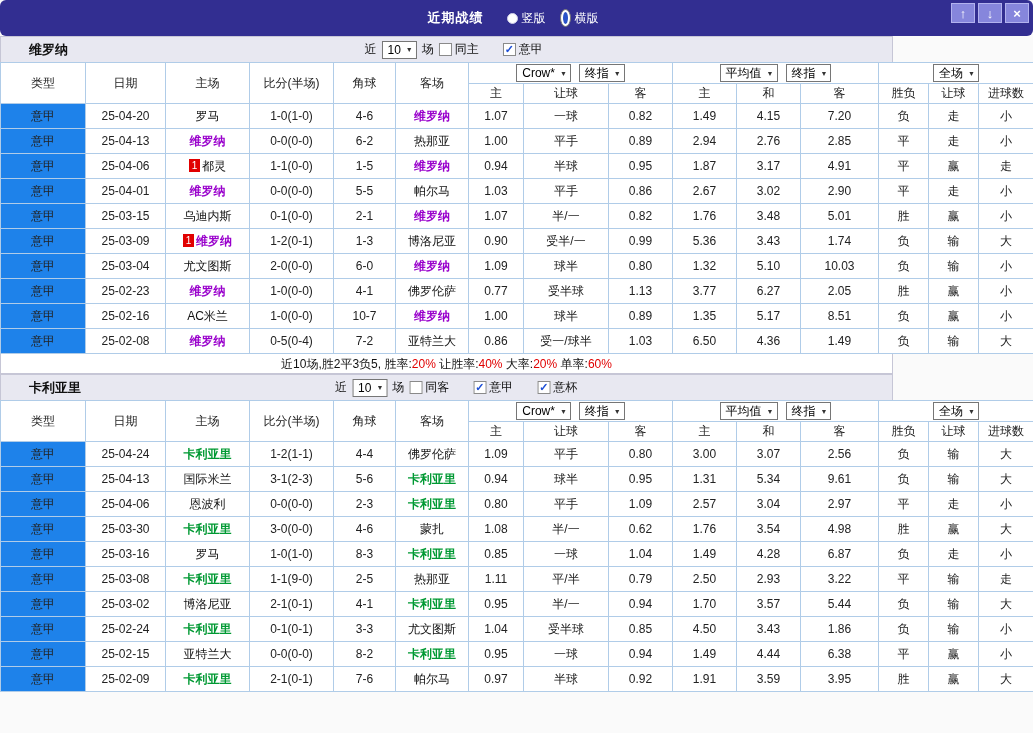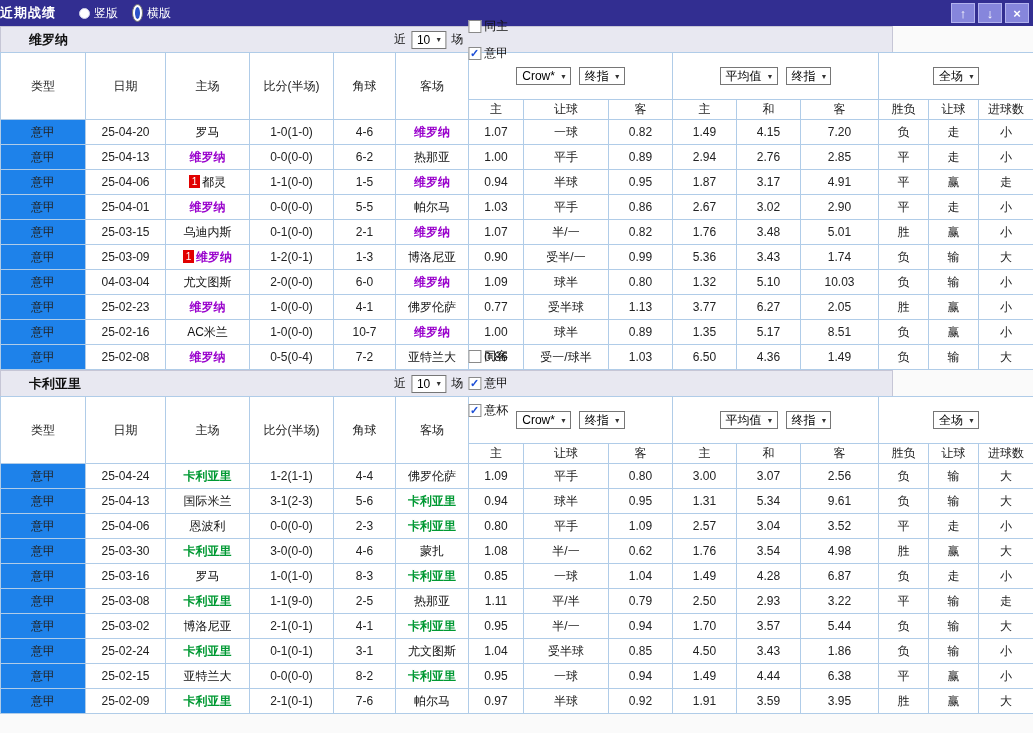--- a/index.html
+++ b/index.html
@@ -1,46 +1,46 @@
 <!DOCTYPE html>
 <html><head>
 <meta charset="utf-8">
 <style>
   * { box-sizing: border-box; margin: 0; padding: 0; }
   body { background:#fafafa; font-family:"Liberation Sans", sans-serif; }
   .app { width:1033px; height:733px; background:#fafafa; overflow:hidden; }
 
   
-  .topbar { height:26px; background:#322e91; position:relative; display:flex; align-items:center; color:#fff; }
+  .topbar { height:36px; background:#322e91; position:relative; display:flex; align-items:center; justify-content:center; color:#fff;border-radius:6px; }
   .topbar .title { font-size:13px; font-weight:bold; margin-right:16px; letter-spacing:1px; }
   .radio { display:inline-flex; align-items:center; gap:4px; margin:0 7px; cursor:pointer; font-size:12px; }
   .rb { width:11px; height:11px; border-radius:50%; background:#fff; border:1px solid #cfcfe8; position:relative; display:inline-block; }
   .rb.sel::after { content:""; position:absolute; left:2px; top:2px; right:2px; bottom:2px; border-radius:50%; background:#2a52c8; }
   .winbtns { position:absolute; right:4px; top:3px; display:flex; gap:3px; }
   .winbtn { width:24px; height:20px; background:#8686dc; border:1px solid #b2b2ee; color:#fff; font-size:13px; font-weight:bold; display:flex; align-items:center; justify-content:center; cursor:pointer; line-height:1; }
 
   
   .section { width:893px; background:#fff; }
   .section + .section { margin-top:0; }
   .section-header { height:26px; background:#e8e8f1; border:1px solid #c6c6d6; border-bottom:none; position:relative; display:flex; align-items:center; }
   .team-name { margin-left:28px; font-size:13px; font-weight:bold; color:#111; }
   .filters { position:absolute; left:50%; transform:translateX(-46%); display:flex; align-items:center; gap:5px; font-size:12px; color:#111; }
-  .checks { display:inline-flex; align-items:center; gap:10px;flex-direction:column; }
+  .checks { display:inline-flex; align-items:center; gap:24px; }
   .check { display:inline-flex; align-items:center; gap:3px; cursor:pointer; }
   .cb { width:13px; height:13px; background:#fff; border:1px solid #8a8a8a; display:inline-flex; align-items:center; justify-content:center; font-size:11px; font-weight:bold; color:#1e4fd6; line-height:1; }
 
   
   .sel { display:inline-flex; align-items:center; border:1px solid #767676; background:#fff; height:18px; padding:0 3px 0 5px; font-size:12px; color:#000; cursor:pointer; white-space:nowrap; }
   .sel .arrow { font-size:7px; color:#333; margin-left:5px; }
 
   
   table.grid { width:1033px; table-layout:fixed; border-collapse:collapse; background:#fff; }
   table.grid th, table.grid td { border:1px solid #b0cce8; text-align:center; font-size:12px; white-space:nowrap; overflow:hidden; padding:0; }
   table.grid thead th { height:20px; font-weight:normal; color:#222; background:#fff; }
-  table.grid thead th.selcell { padding:14px 0; }
+  table.grid thead th.selcell { padding:1px 0; }
   table.grid thead .selwrap { display:flex; justify-content:center; gap:8px; }
   table.grid tbody td { height:25px; color:#222; }
   td.league { background:#1e82ea; color:#fff; }
   td.score { color:#e10000; }
   td.odds { color:#333; }
   .tname { color:#111; }
   .tname.hl { font-weight:bold; }
   .badge { display:inline-block; background:#e10000; color:#fff; width:11px; height:13px; line-height:13px; font-size:10px; margin-right:2px; vertical-align:1px; }
   .c-r { color:#e10000; }
   .c-b { color:#2c46c8; }
@@ -270,21 +270,21 @@
               <td class="odds">0.99</td>
               <td class="odds">5.36</td>
               <td class="odds">3.43</td>
               <td class="odds">1.74</td>
               <td class="res c-b">负</td>
               <td class="res c-g">输</td>
               <td class="res c-r">大</td>
             </tr>
             <tr>
               <td class="league">意甲</td>
-              <td class="date">04-03-04</td>
+              <td class="date">25-03-04</td>
               <td class="teamcell"><span class="tname">尤文图斯</span></td>
               <td class="score">2-0(0-0)</td>
               <td class="corner">6-0</td>
               <td class="teamcell"><span class="tname hl" style="color: rgb(153, 0, 204);">维罗纳</span></td>
               <td class="odds">1.09</td>
               <td class="odds">球半</td>
               <td class="odds">0.80</td>
               <td class="odds">1.32</td>
               <td class="odds">5.10</td>
               <td class="odds">10.03</td>
@@ -338,20 +338,21 @@
               <td class="odds">1.03</td>
               <td class="odds">6.50</td>
               <td class="odds">4.36</td>
               <td class="odds">1.49</td>
               <td class="res c-b">负</td>
               <td class="res c-g">输</td>
               <td class="res c-r">大</td>
             </tr>
           </tbody>
     </table>
+    <div class="summary"><span class="sg-d">近10场,胜2平3负5, </span><span class="sg-d">胜率:</span><span class="sg-r">20%</span><span class="sg-d"> 让胜率:</span><span class="sg-r">40%</span><span class="sg-d"> 大率:</span><span class="sg-r">20%</span><span class="sg-d"> 单率:</span><span class="sg-r">60%</span></div>
   </div>
 
   <div class="section">
     <div class="section-header">
       <span class="team-name">卡利亚里</span>
       <div class="filters">
         <span>近</span>
         <span class="sel">
           <span>10</span>
           <span class="arrow">▼</span>
@@ -484,21 +485,21 @@
               <td class="date">25-04-06</td>
               <td class="teamcell"><span class="tname">恩波利</span></td>
               <td class="score">0-0(0-0)</td>
               <td class="corner">2-3</td>
               <td class="teamcell"><span class="tname hl" style="color: rgb(0, 153, 51);">卡利亚里</span></td>
               <td class="odds">0.80</td>
               <td class="odds">平手</td>
               <td class="odds">1.09</td>
               <td class="odds">2.57</td>
               <td class="odds">3.04</td>
-              <td class="odds">3.52</td>
+              <td class="odds">2.97</td>
               <td class="res c-b">平</td>
               <td class="res c-b">走</td>
               <td class="res c-b">小</td>
             </tr>
             <tr>
               <td class="league">意甲</td>
               <td class="date">25-03-30</td>
               <td class="teamcell"><span class="tname hl" style="color: rgb(0, 153, 51);">卡利亚里</span></td>
               <td class="score">3-0(0-0)</td>
               <td class="corner">4-6</td>
@@ -562,21 +563,21 @@
               <td class="odds">5.44</td>
               <td class="res c-b">负</td>
               <td class="res c-g">输</td>
               <td class="res c-r">大</td>
             </tr>
             <tr>
               <td class="league">意甲</td>
               <td class="date">25-02-24</td>
               <td class="teamcell"><span class="tname hl" style="color: rgb(0, 153, 51);">卡利亚里</span></td>
               <td class="score">0-1(0-1)</td>
-              <td class="corner">3-1</td>
+              <td class="corner">3-3</td>
               <td class="teamcell"><span class="tname">尤文图斯</span></td>
               <td class="odds">1.04</td>
               <td class="odds">受半球</td>
               <td class="odds">0.85</td>
               <td class="odds">4.50</td>
               <td class="odds">3.43</td>
               <td class="odds">1.86</td>
               <td class="res c-b">负</td>
               <td class="res c-g">输</td>
               <td class="res c-b">小</td>

